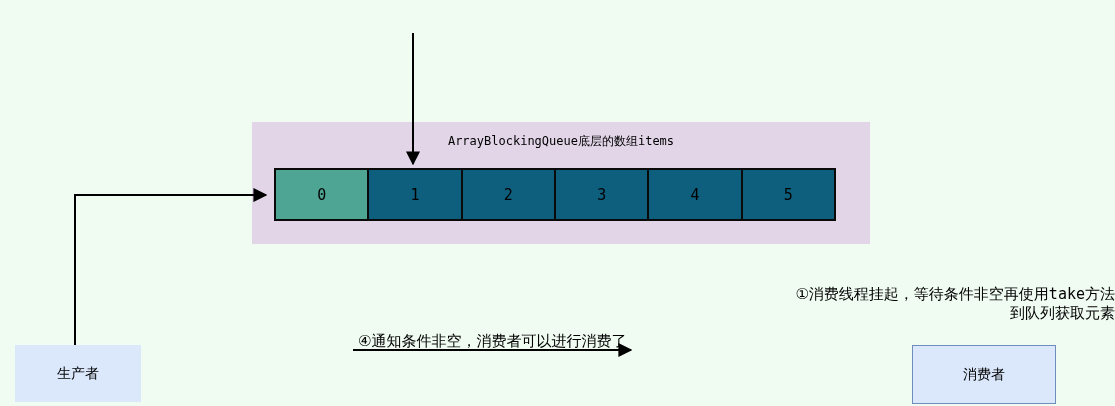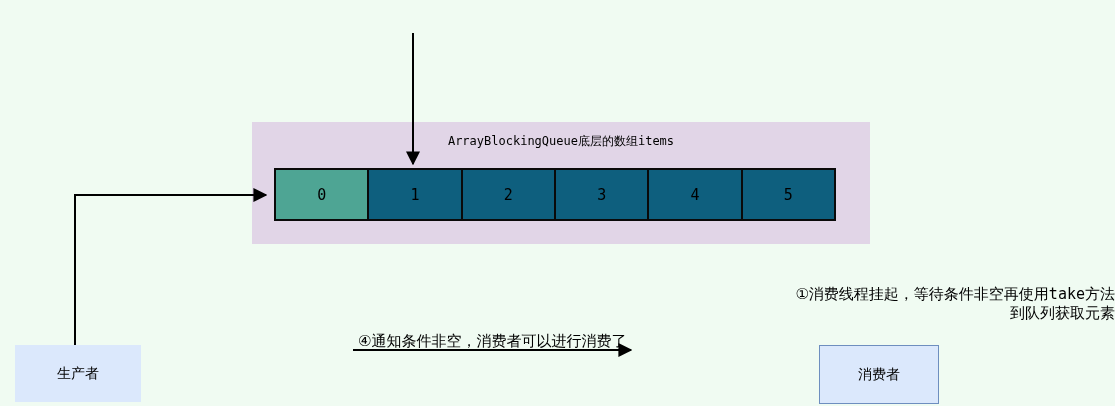--- a/index.html
+++ b/index.html
@@ -79,21 +79,21 @@
     position: absolute;
     display: flex;
     align-items: center;
     justify-content: center;
     background: var(--actor-fill, #DBE8FC);
     font-size: 14px;
     z-index: 2;
   }
   .producer { left: 15px; top: 345px; width: 126px; height: 57px; }
   .consumer {
-    left: 819px; top: 345px; width: 120px; height: 59px;
+    left: 912px; top: 345px; width: 144px; height: 59px;
     border: 1px solid var(--consumer-border, #6E8EBF);
   }
 </style>
 </head>
 <body>
 
 <div class="canvas">
 
   <svg class="arrows" viewBox="0 0 1115 406">
     <defs>

